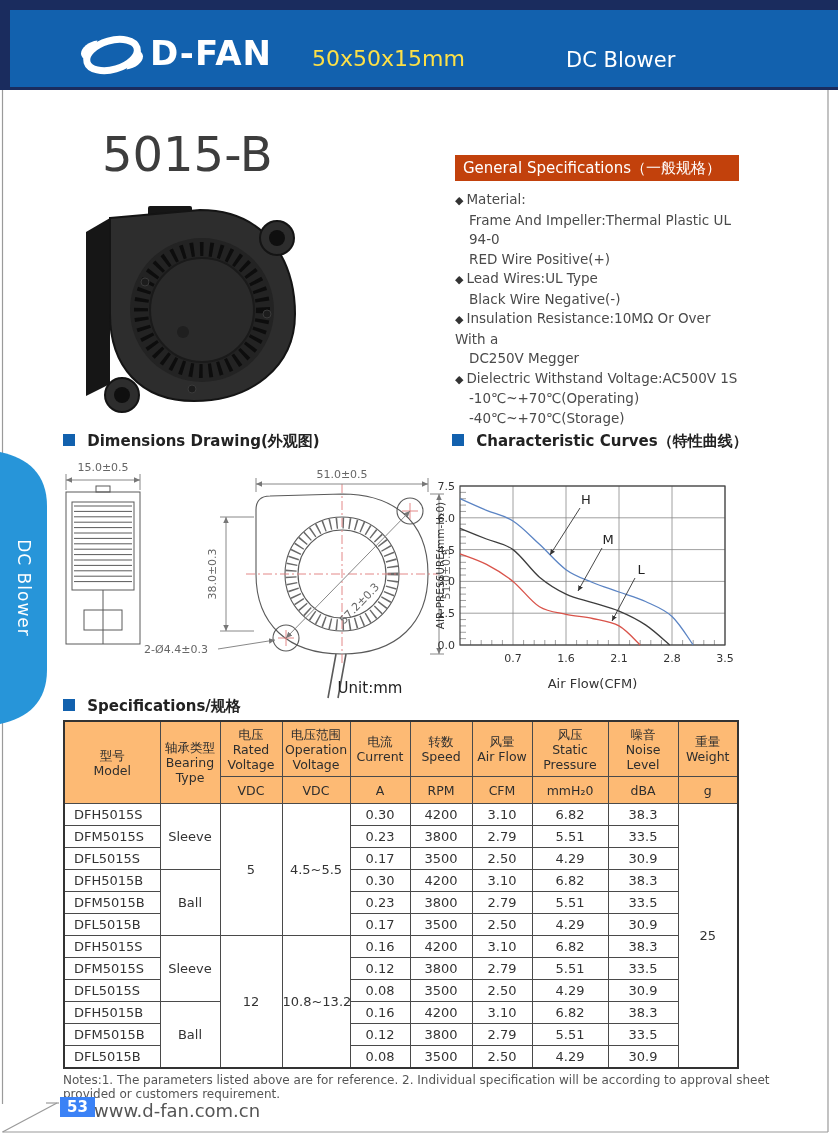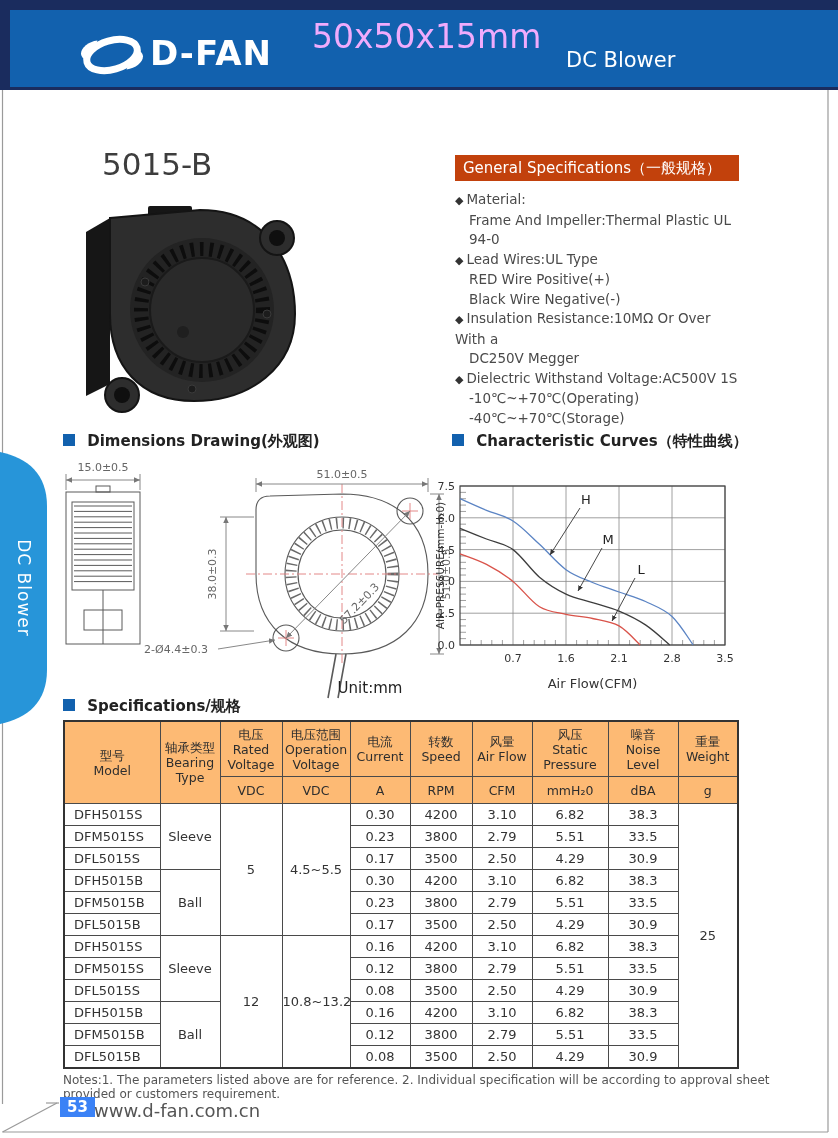--- a/index.html
+++ b/index.html
@@ -2,31 +2,31 @@
 <html><head>
 <meta charset="utf-8">
 <style>
   html,body{margin:0;padding:0;}
   body{width:838px;height:1138px;position:relative;background:#fff;overflow:hidden;
        font-family:"DejaVu Sans","Liberation Sans",sans-serif;color:#333;}
   
   .header{position:absolute;left:0;top:0;width:838px;height:90px;background:#1a2c5e;z-index:2;}
   .header-blue{position:absolute;left:10px;top:10px;right:0;bottom:3px;background:#1261ae;}
   .brand{position:absolute;left:140px;top:23px;font-size:34px;font-weight:bold;color:#fff;letter-spacing:1px;}
-  .size-title{position:absolute;left:302px;top:7px;font-size:33px;color:#f0abfc;}
+  .size-title{position:absolute;left:302px;top:36px;font-size:22px;color:#fde047;}
   .blower-title{position:absolute;left:556px;top:38px;font-size:21px;color:#fff;}
   .logo{position:absolute;left:70px;top:21px;}
   
   .side-tab{position:absolute;left:0;top:448px;width:52px;height:280px;z-index:3;}
   .side-tab-label{position:absolute;left:-56px;top:130px;width:160px;text-align:center;
       transform:rotate(90deg);color:#fff;font-size:17px;letter-spacing:1px;}
   
   .frame{position:absolute;left:0;top:0;z-index:1;pointer-events:none;}
   
-  .model-title{position:absolute;left:102px;top:126px;font-size:31px;color:#3d3d3d;z-index:2;margin-top:20px;}
+  .model-title{position:absolute;left:102px;top:126px;font-size:48px;color:#3d3d3d;z-index:2;}
   .photo{position:absolute;left:70px;top:186px;z-index:2;}
   
   .gen-spec{position:absolute;left:455px;top:155px;width:284px;z-index:2;}
   .gen-bar{height:26px;line-height:26px;background:#c2410c;color:#fff;font-size:15px;
       font-weight:normal;padding-left:8px;}
   .gen-list{margin-top:9px;}
   .gl{font-size:13.5px;color:#4a4a4a;line-height:19.5px;padding-left:14px;}
   .gl.b{padding-left:0;}
   .di{font-size:11px;margin-right:3px;color:#333;}
   
@@ -106,22 +106,22 @@
   <circle cx="75" cy="96" r="4" fill="#1c1c1c" stroke="#3a3a3a"></circle>
   <circle cx="197" cy="128" r="4" fill="#1c1c1c" stroke="#3a3a3a"></circle>
   <circle cx="122" cy="203" r="4" fill="#1c1c1c" stroke="#3a3a3a"></circle>
 </svg>
 
 <section class="gen-spec">
   <div class="gen-bar">General Specifications（一般规格）</div>
   <div class="gen-list" id="gen-list">
       <div class="gl b"><span class="di">◆</span><span>Material:</span></div>
       <div class="gl"><span>Frame And Impeller:Thermal Plastic UL 94-0</span></div>
+      <div class="gl"><span>RED Wire Positive(+)</span></div>
       <div class="gl b"><span class="di">◆</span><span>Lead Wires:UL Type</span></div>
-      <div class="gl"><span>RED Wire Positive(+)</span></div>
       <div class="gl"><span>Black Wire Negative(-)</span></div>
       <div class="gl b"><span class="di">◆</span><span>Insulation Resistance:10MΩ Or Over With a</span></div>
       <div class="gl"><span>DC250V Megger</span></div>
       <div class="gl b"><span class="di">◆</span><span>Dielectric Withstand Voltage:AC500V 1S</span></div>
       <div class="gl"><span>-10℃~+70℃(Operating)</span></div>
       <div class="gl"><span>-40℃~+70℃(Storage)</span></div>
     </div>
 </section>
 
 <div class="sec sec-dims">

